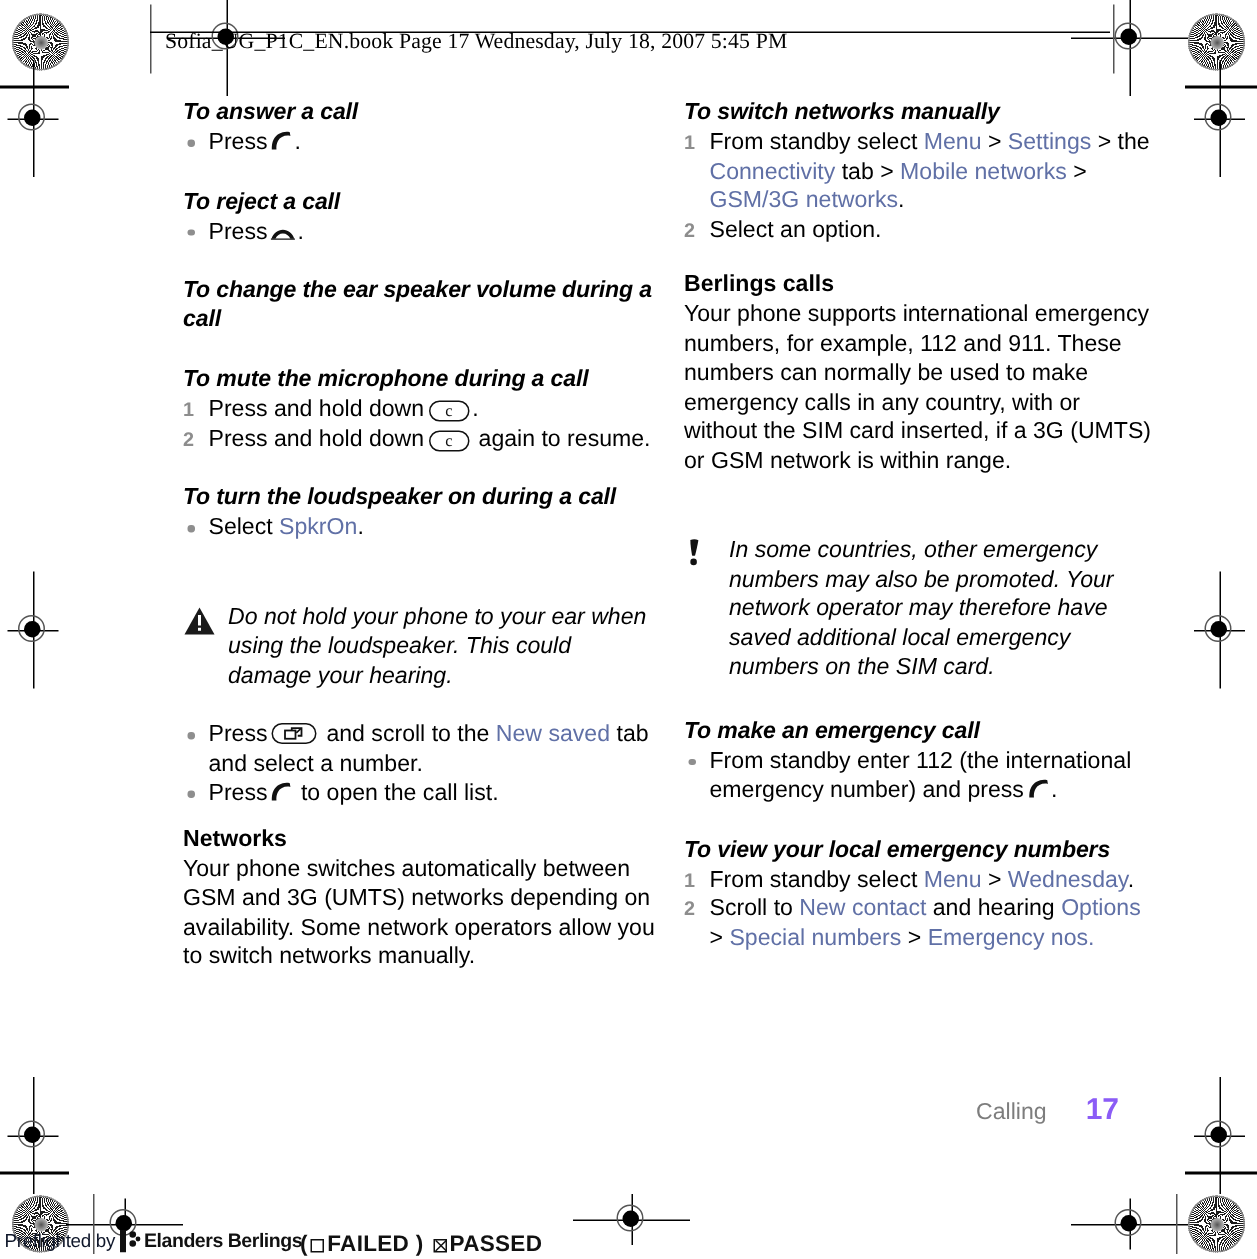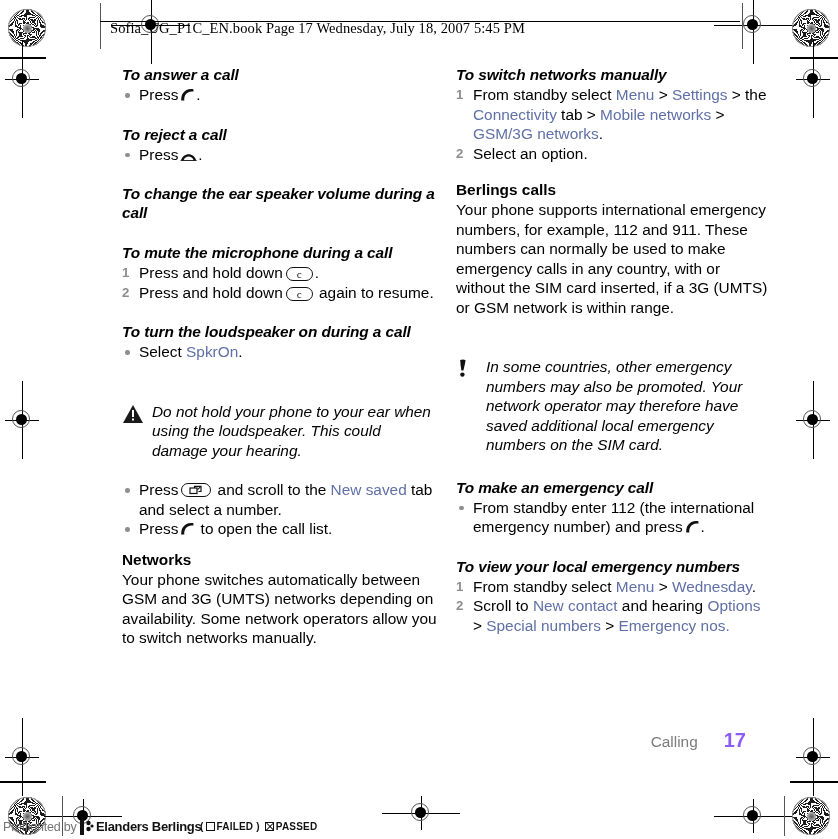--- a/index.html
+++ b/index.html
@@ -251,40 +251,40 @@
     left: 0; top: 818px;
     width: 340px;
     height: 21px;
     font-family: "Liberation Sans", sans-serif;
     white-space: nowrap;
   }
   .preflight .pf-text {
     position: absolute;
     left: 3px; top: 2px;
     font-size: 12.5px;
-    color: #737373;
+    color: #0f172a;
     letter-spacing: -0.2px;
   }
   .preflight .pf-brand {
     position: absolute;
     left: 96px; top: 1px;
     font-size: 13px;
     font-weight: bold;
     color: #111;
     letter-spacing: -0.3px;
   }
   .preflight .pf-logo {
     position: absolute;
     left: 80px; top: 2px;
     width: 14px; height: 15px;
   }
   .preflight .pf-status {
     position: absolute;
     left: 200px; top: 3px;
-    font-size: 10px;
+    font-size: 15px;
     font-weight: bold;
     color: #111;
     letter-spacing: 0.2px;
   }
   .pf-box {
     display: inline-block;
     width: 9px; height: 9px;
     border: 1.2px solid #111;
     box-sizing: border-box;
     vertical-align: -1px;

